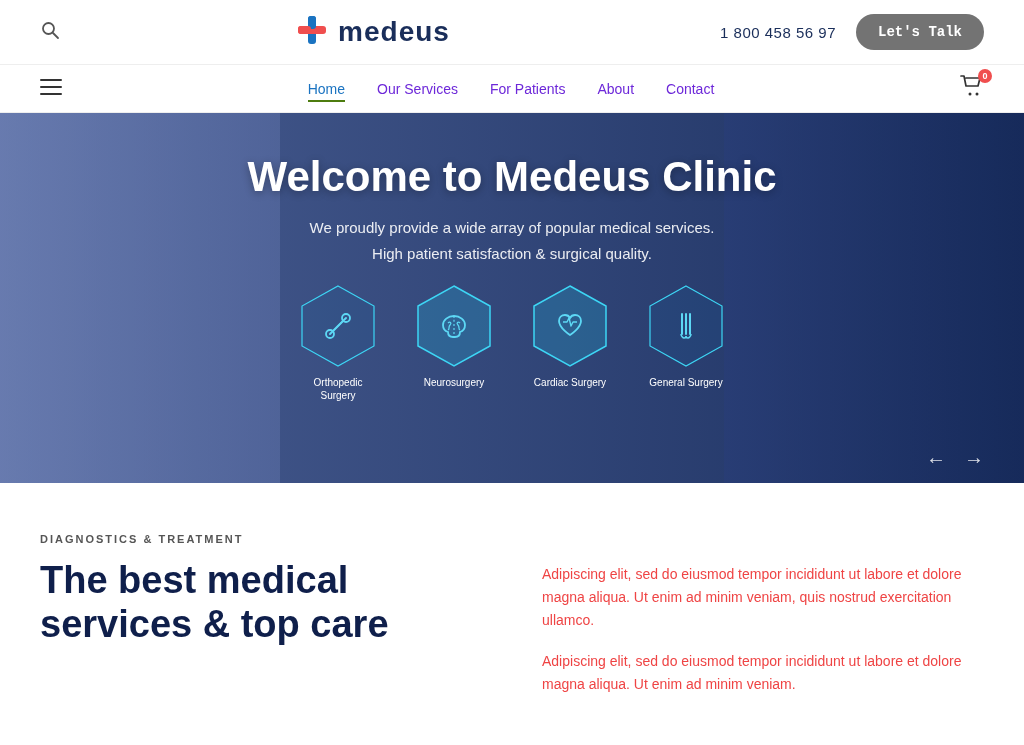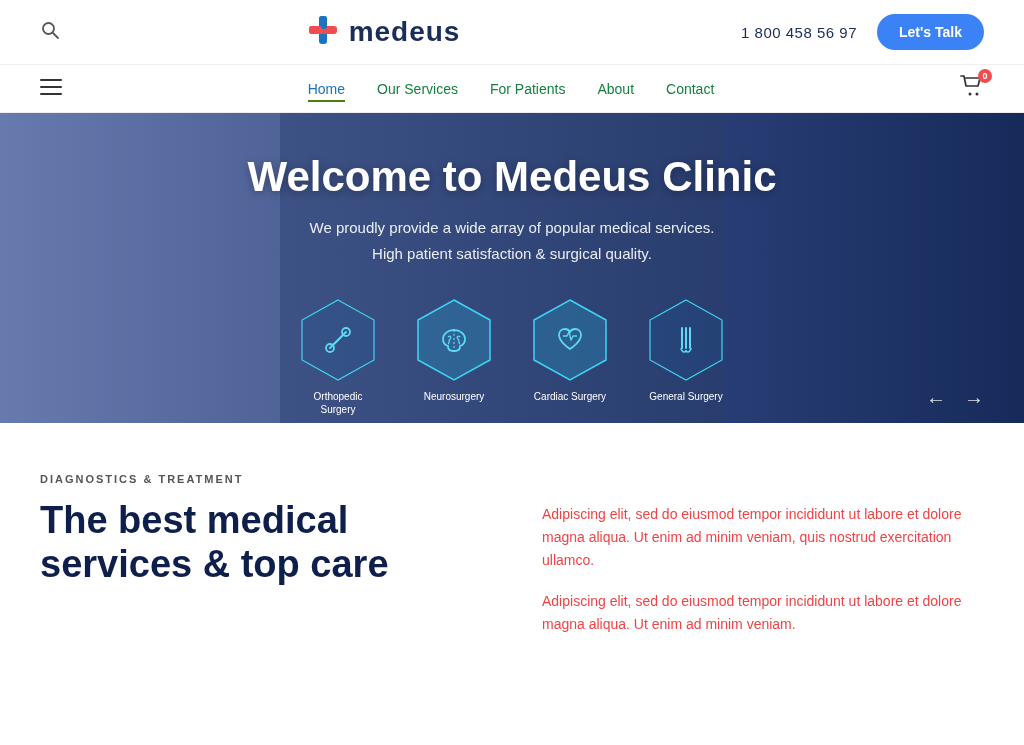--- a/index.html
+++ b/index.html
@@ -26,49 +26,50 @@
       letter-spacing: 1px;
     }
     .logo-icon svg { width: 36px; height: 36px; }
     .phone-number {
       font-size: 15px;
       color: #1a2e5a;
       font-weight: 500;
       letter-spacing: 0.5px;
     }
     .lets-talk-btn {
-      background: #3b82f6;
+      background: #737373;
       color: #fff;
       border: none;
       border-radius: 25px;
       padding: 10px 22px;
       font-size: 14px;
       font-weight: 600;
       cursor: pointer;
+      font-family: Liberation Mono, monospace;
     }
     .search-icon-wrap { cursor: pointer; color: #555; font-size: 18px; }
 
     
     .nav-bar {
       display: flex;
       align-items: center;
       justify-content: space-between;
       padding: 10px 40px;
       background: #fff;
       border-bottom: 1px solid #eee;
     }
     .nav-hamburger { font-size: 20px; color: #333; cursor: pointer; }
     .nav-links {
       display: flex;
       gap: 32px;
       list-style: none;
     }
     .nav-links li a {
       text-decoration: none;
-      color: #15803d;
+      color: #6d28d9;
       font-size: 14px;
       font-weight: 500;
     }
     .nav-links li.active a {
       color: #1a73c1;
       border-bottom: 2px solid #4d7c0f;
       padding-bottom: 3px;
     }
     .cart-icon-wrap { position: relative; cursor: pointer; font-size: 20px; color: #333; }
     .cart-badge {
@@ -84,21 +85,21 @@
       display: flex;
       align-items: center;
       justify-content: center;
       font-weight: bold;
     }
 
     
     .hero {
       position: relative;
       width: 100%;
-      height: 310px;
+      height: 370px;
       overflow: hidden;
       background: #2a3f6b;
       display: flex;
       flex-direction: column;
       align-items: center;
       justify-content: flex-start;
       padding-top: 40px;
     }
     .hero-bg {
       position: absolute;
@@ -133,21 +134,21 @@
       font-size: 42px;
       font-weight: 700;
       color: #fff;
       margin-bottom: 14px;
       text-shadow: 0 2px 8px rgba(0,0,0,0.3);
     }
     .hero-subtitle {
       font-size: 15px;
       color: rgba(255,255,255,0.9);
       line-height: 1.7;
-      margin-bottom: 30px;
+      margin-bottom: 16px;
     }
     
     .hex-row {
       display: flex;
       gap: 28px;
       justify-content: space-between;
       position: relative;
       z-index: 2;
     }
     .hex-item {

